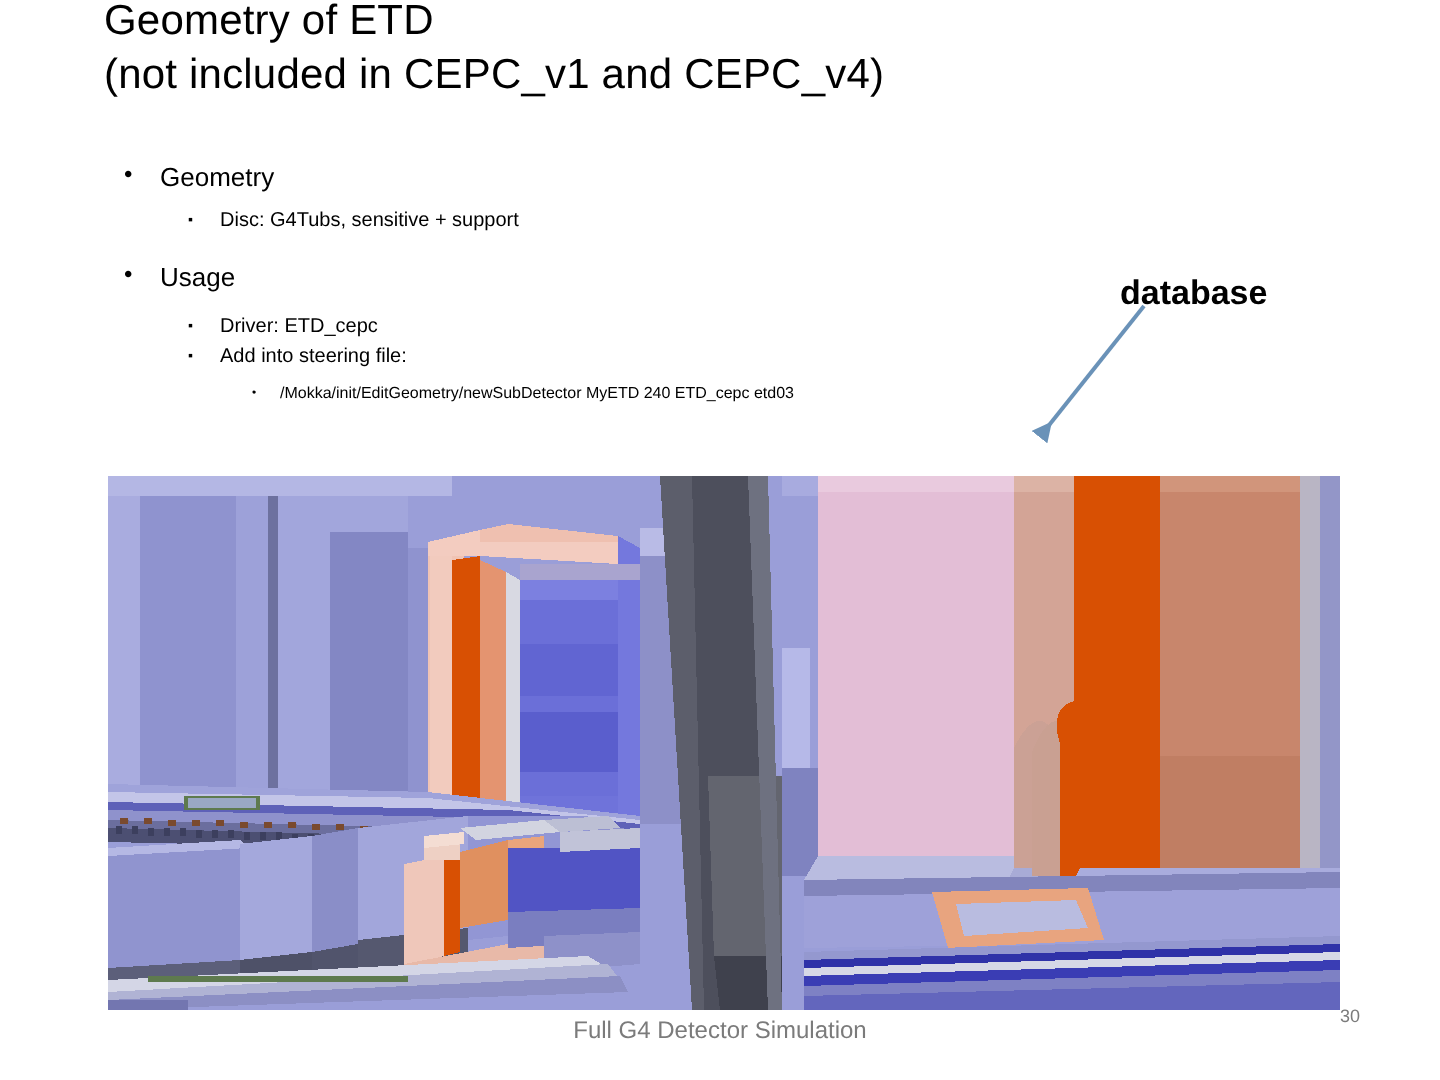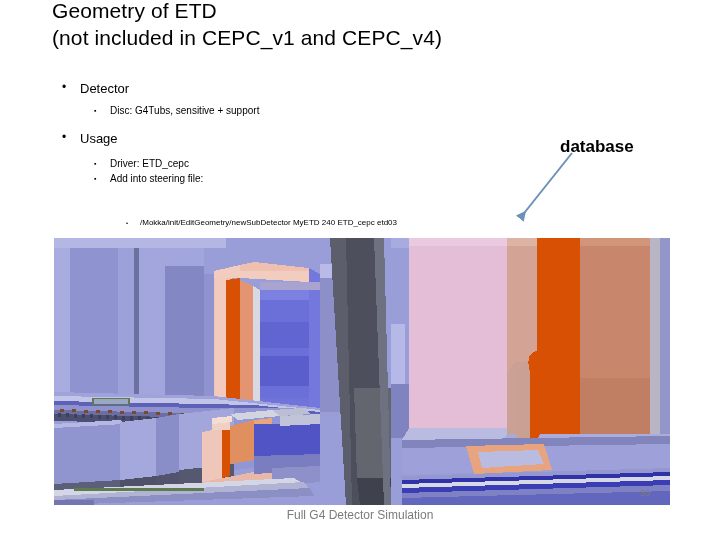--- a/index.html
+++ b/index.html
@@ -62,21 +62,20 @@
     left: 42px;
     top: 0px;
     font-size: 7px;
     line-height: 16px;
   }
   .lvl3 {
     position: relative;
     padding-left: 88px;
     font-size: 8px;
     line-height: 14px;
-    margin-top: 26px;
   }
   .lvl3 .bl {
     position: absolute;
     left: 74px;
     top: 0px;
     font-size: 6px;
     line-height: 15px;
   }
   .gap-sm { height: 7px; }
   .gap-md { height: 12px; }
@@ -117,38 +116,38 @@
     left: 0px;
     top: 508px;
     width: 720px;
     text-align: center;
     font-size: 12px;
     color: #7b7b7b;
   }
   #page-number {
     position: absolute;
     left: 640px;
-    top: 488px;
+    top: 503px;
     width: 40px;
-    text-align: left;
+    text-align: right;
     font-size: 9px;
     color: #7b7b7b;
   }
 </style>
 </head>
 <body>
 
 <div id="slide-title">Geometry of ETD
 (not included in CEPC_v1 and CEPC_v4)</div>
 
 <div id="body-list">
 
   <div class="lvl1">
     <span class="bl">•</span>
-    <span>Detector</span>
+    <span>Geometry</span>
   </div>
 
   <div class="gap-xs"></div>
 
   <div class="lvl2">
     <span class="bl">▪</span>
     <span>Disc: G4Tubs, sensitive + support</span>
   </div>
 
 

